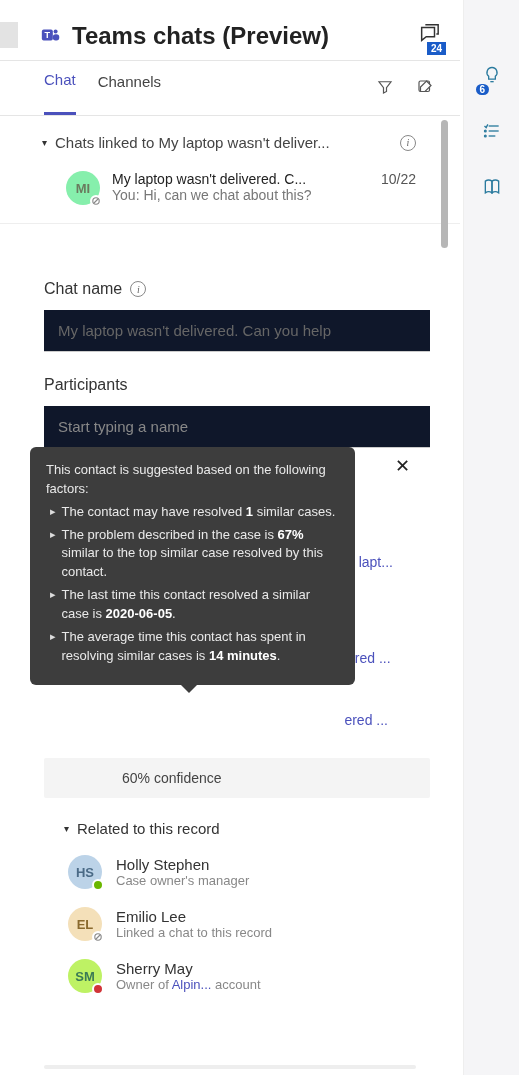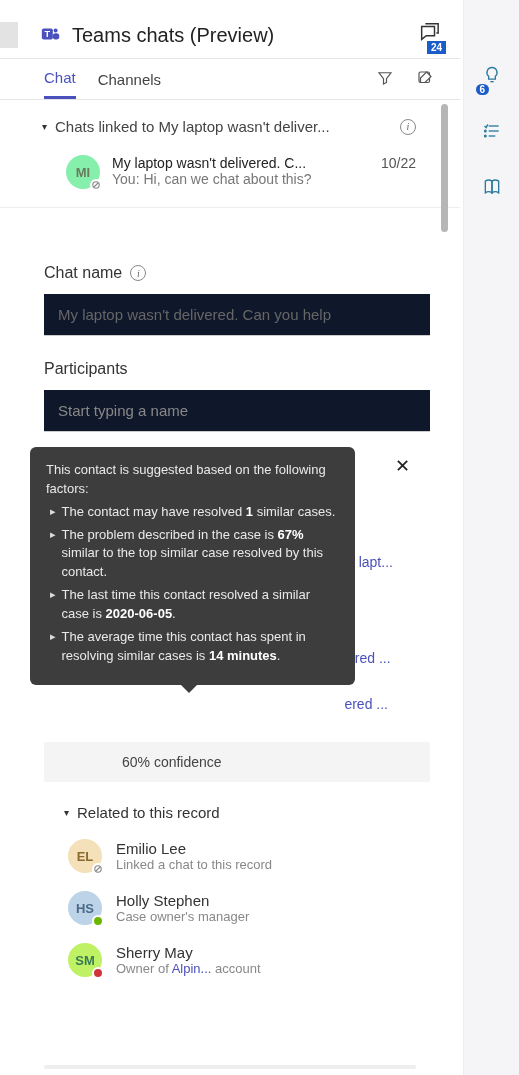--- a/index.html
+++ b/index.html
@@ -5,28 +5,28 @@
   * { box-sizing: border-box; margin: 0; padding: 0; font-family: "Segoe UI", -apple-system, sans-serif; }
   body { width: 519px; height: 1075px; background: #fff; position: relative; overflow: hidden; }
 
   .main-panel { position: absolute; left: 0; top: 0; width: 460px; height: 1075px; background: #fff; }
   .side-rail  { position: absolute; right: 0; top: 0; width: 56px; height: 1075px; background: #f5f5f7; border-left: 1px solid #eee; padding-top: 65px; display: flex; flex-direction: column; align-items: center; gap: 32px; }
   .side-rail svg { width: 20px; height: 20px; }
 
   
   .hdr { display: flex; align-items: center; padding: 22px 20px 10px 40px; gap: 10px; border-bottom: 1px solid #e5e5e5; position: relative; }
   .gray-bar { position: absolute; left: 0; top: 22px; width: 18px; height: 26px; background: #e3e3e3; }
-  .hdr-title { font-size: 20px; font-weight: 400; color: #222; flex: 1; }
+  .hdr-title { font-size: 24px; font-weight: 700; color: #222; flex: 1; }
   .hdr-compose { position: relative; }
   .hdr-compose .badge { position:absolute; bottom:-6px; right:-6px; background:#1a5cc8; color:#fff; font-size:10px; font-weight:700; border-radius:0; padding:1px 4px; }
   .blue-right-bar { position:absolute; right:-56px; top:22px; width:4px; height:30px; background:#2a63da; }
 
   
   .tabs-row { display:flex; align-items:center; padding: 10px 26px 0 44px; border-bottom:1px solid #e5e5e5; gap:22px; }
-  .tab { font-size:15px; color:#444; padding-bottom:10px; cursor:pointer; }
+  .tab { font-size:15px; color:#444; padding-bottom:24px; cursor:pointer; }
   .tab.active { color:#4b51bc; border-bottom:3px solid #4b51bc; font-weight:400; }
   .tabs-spacer { flex:1; }
   .tab-icon { color:#555; padding-bottom:8px; cursor:pointer; }
 
   
   .scroll-area { position:relative; height: 140px; }
   .fake-scrollbar { position:absolute; right:12px; top:4px; width:7px; height:128px; background:#b6b6b6; border-radius:4px; }
 
   .linked-head { display:flex; align-items:center; padding: 18px 44px 6px 42px; font-size:15px; color:#444; gap:8px; }
   .linked-head .caret { font-size:10px; color:#333; }
@@ -186,45 +186,45 @@
     <span style="margin-left:64px">60% confidence</span>
   </div>
 
   
   <div class="related-head">
     <span class="caret">▾</span>
     <span>Related to this record</span>
   </div>
   <div id="related-list">
       <div class="contact">
+        <div class="avatar" style="background:#bcd3e8;color:#4a6a86">
+          <span>HS</span>
+          <span class="presence" style="background:#6bb700"></span>
+        </div>
+        <div>
+          <div class="name">Holly Stephen</div>
+          <div class="sub">Case owner's manager</div>
+        </div>
+      </div>
+      <div class="contact">
         <div class="avatar" style="background:#f4e0b9;color:#8a6a2e">
           <span>EL</span>
           <span class="presence" style="background:#fff">
             <svg width="8" height="8" viewBox="0 0 10 10" style="position:absolute;left:0;top:0">
               <circle cx="5" cy="5" r="4" fill="none" stroke="#888" stroke-width="1.4"></circle>
               <line x1="2.5" y1="7.5" x2="7.5" y2="2.5" stroke="#888" stroke-width="1.4"></line>
             </svg>
           </span>
         </div>
         <div>
           <div class="name">Emilio Lee</div>
           <div class="sub">Linked a chat to this record</div>
         </div>
       </div>
       <div class="contact">
-        <div class="avatar" style="background:#bcd3e8;color:#4a6a86">
-          <span>HS</span>
-          <span class="presence" style="background:#6bb700"></span>
-        </div>
-        <div>
-          <div class="name">Holly Stephen</div>
-          <div class="sub">Case owner's manager</div>
-        </div>
-      </div>
-      <div class="contact">
         <div class="avatar" style="background:#bef264;color:#3a7a55">
           <span>SM</span>
           <span class="presence" style="background:#d13438"></span>
         </div>
         <div>
           <div class="name">Sherry May</div>
           <div class="sub">Owner of <a href="#">Alpin...</a> account</div>
         </div>
       </div>
     </div>

